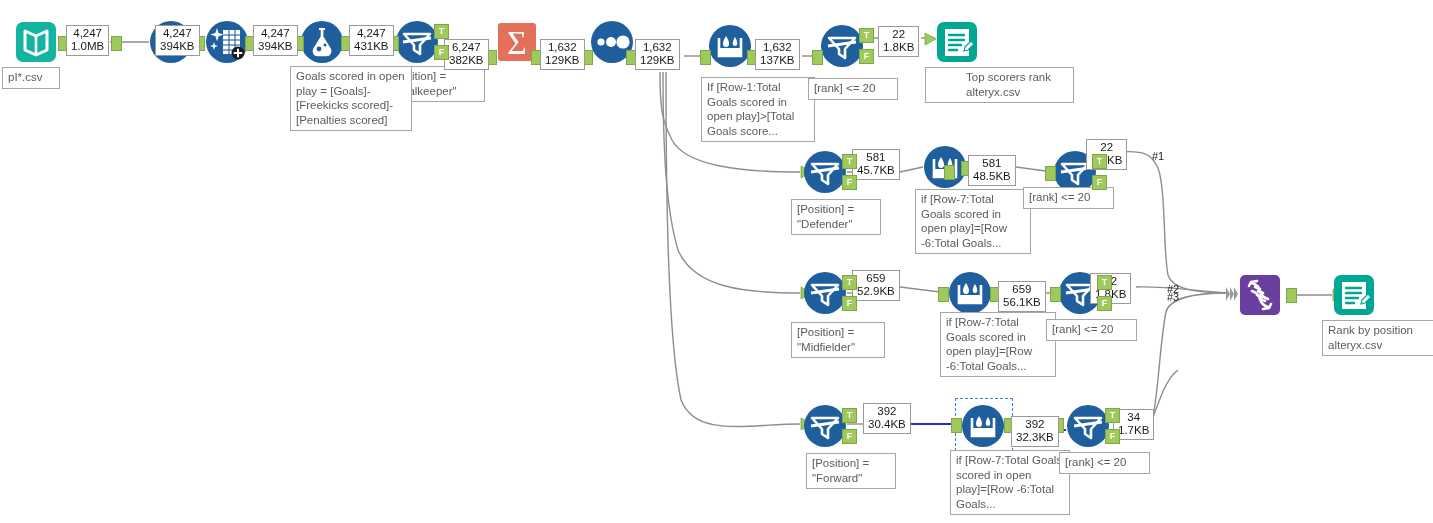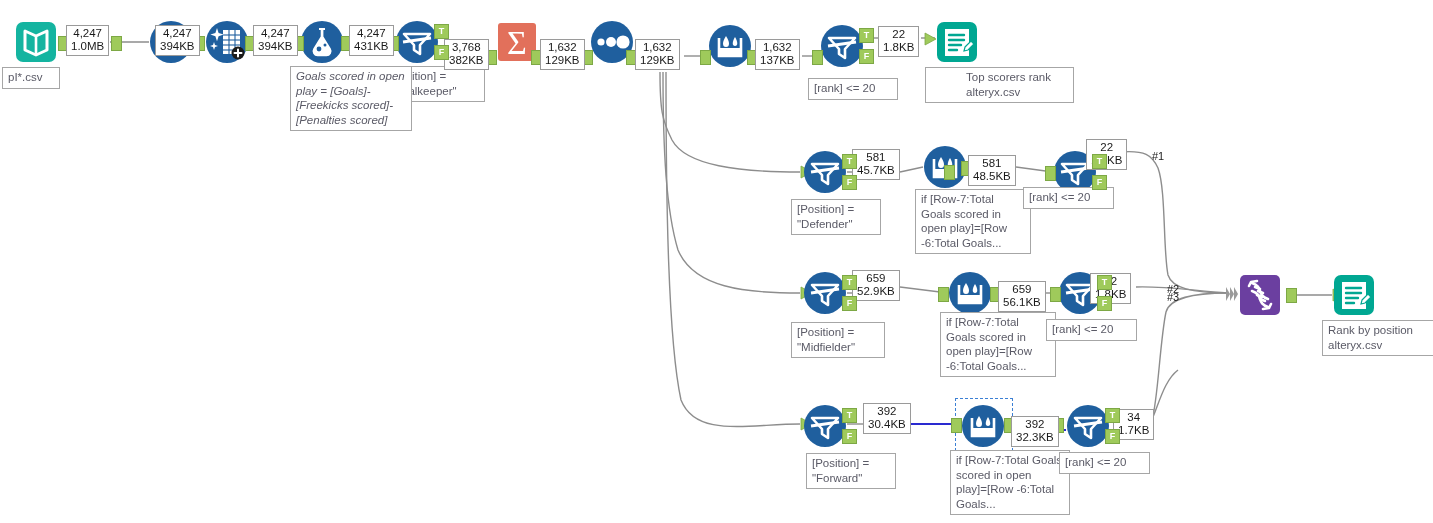--- a/index.html
+++ b/index.html
@@ -471,21 +471,21 @@
   </div>
   <div class="rcbox" style="left:253px; top:25px;">
     <span class="n">4,247</span>
       <span class="s">394KB</span>
   </div>
   <div class="rcbox" style="left:349px; top:25px;">
     <span class="n">4,247</span>
       <span class="s">431KB</span>
   </div>
   <div class="rcbox" style="left:444px; top:39px;">
-    <span class="n">3,768</span>
+    <span class="n">6,247</span>
       <span class="s">382KB</span>
   </div>
   <div class="rcbox" style="left:540px; top:39px;">
     <span class="n">1,632</span>
       <span class="s">129KB</span>
   </div>
   <div class="rcbox" style="left:635px; top:39px;">
     <span class="n">1,632</span>
       <span class="s">129KB</span>
   </div>
@@ -531,22 +531,23 @@
   <div class="rcbox" style="left:1011px; top:416px;">
     <span class="n">392</span>
       <span class="s">32.3KB</span>
   </div>
   <div class="rcbox" style="left:1113px; top:409px;">
     <span class="n">34</span>
       <span class="s">1.7KB</span>
   </div>
 
   <div class="anno" style="left:2px; top:67px; width:46px;">pI*.csv</div>
-  <div class="anno front" style="left:290px; top:66px; width:110px;font-style:italic;">Goals scored in open play = [Goals]-[Freekicks scored]-[Penalties scored]</div>
+  <div class="anno front" style="left:290px; top:66px; width:110px;">Goals scored in open play = [Goals]-[Freekicks scored]-[Penalties scored]</div>
   <div class="anno" style="left:383px; top:66px; width:90px;">[Position] = "Goalkeeper"</div>
+  <div class="anno" style="left:701px; top:77px; width:102px;">If [Row-1:Total Goals scored in open play]&gt;[Total Goals score...</div>
   <div class="anno" style="left:808px; top:78px; width:78px;">[rank] &lt;= 20</div>
   <div class="anno" style="left:925px; top:67px; width:102px;padding-left:40px;">Top scorers rank alteryx.csv</div>
 
   <div class="anno" style="left:791px; top:199px; width:78px;">[Position] = "Defender"</div>
   <div class="anno" style="left:915px; top:189px; width:104px;">if [Row-7:Total Goals scored in open play]=[Row -6:Total Goals...</div>
   <div class="anno" style="left:1023px; top:187px; width:79px;">[rank] &lt;= 20</div>
 
   <div class="anno" style="left:791px; top:322px; width:82px;">[Position] = "Midfielder"</div>
   <div class="anno" style="left:940px; top:312px; width:104px;">if [Row-7:Total Goals scored in open play]=[Row -6:Total Goals...</div>
   <div class="anno" style="left:1046px; top:319px; width:79px;">[rank] &lt;= 20</div>

